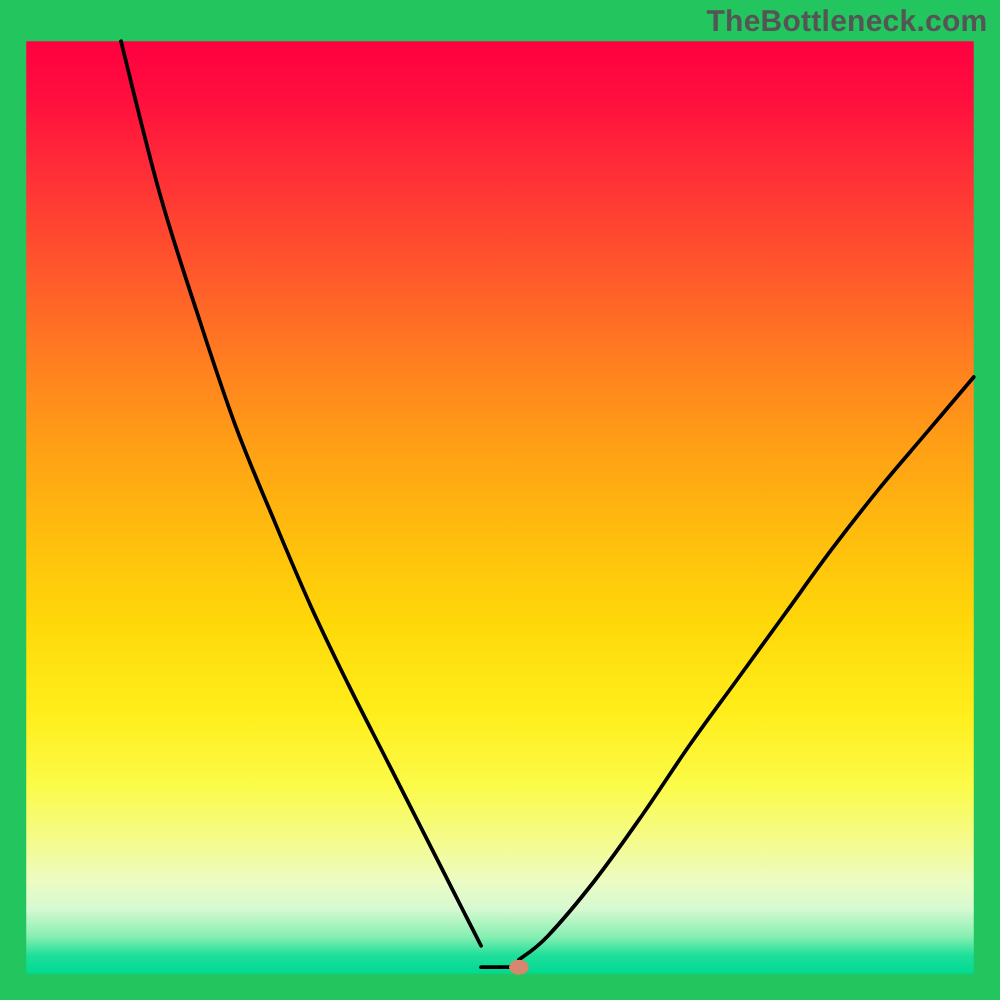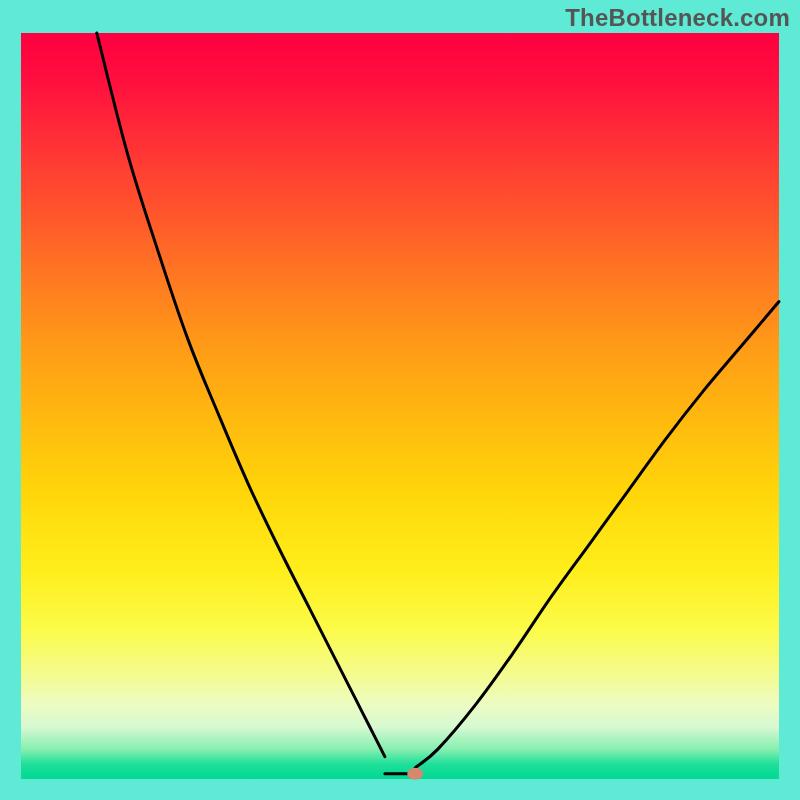--- a/index.html
+++ b/index.html
@@ -8,21 +8,21 @@
     width: 800px;
     height: 800px;
     background: #000;
     font-family: Arial, Helvetica, sans-serif;
     overflow: hidden;
   }
   .frame {
     position: relative;
     width: 800px;
     height: 800px;
-    background: #5eead4;
+    background: #22c55e;
   }
   .watermark {
     position: absolute;
     top: 4px;
     right: 10px;
     color: #555;
     font-size: 24px;
     font-weight: 600;
     letter-spacing: 0.2px;
     user-select: none;

